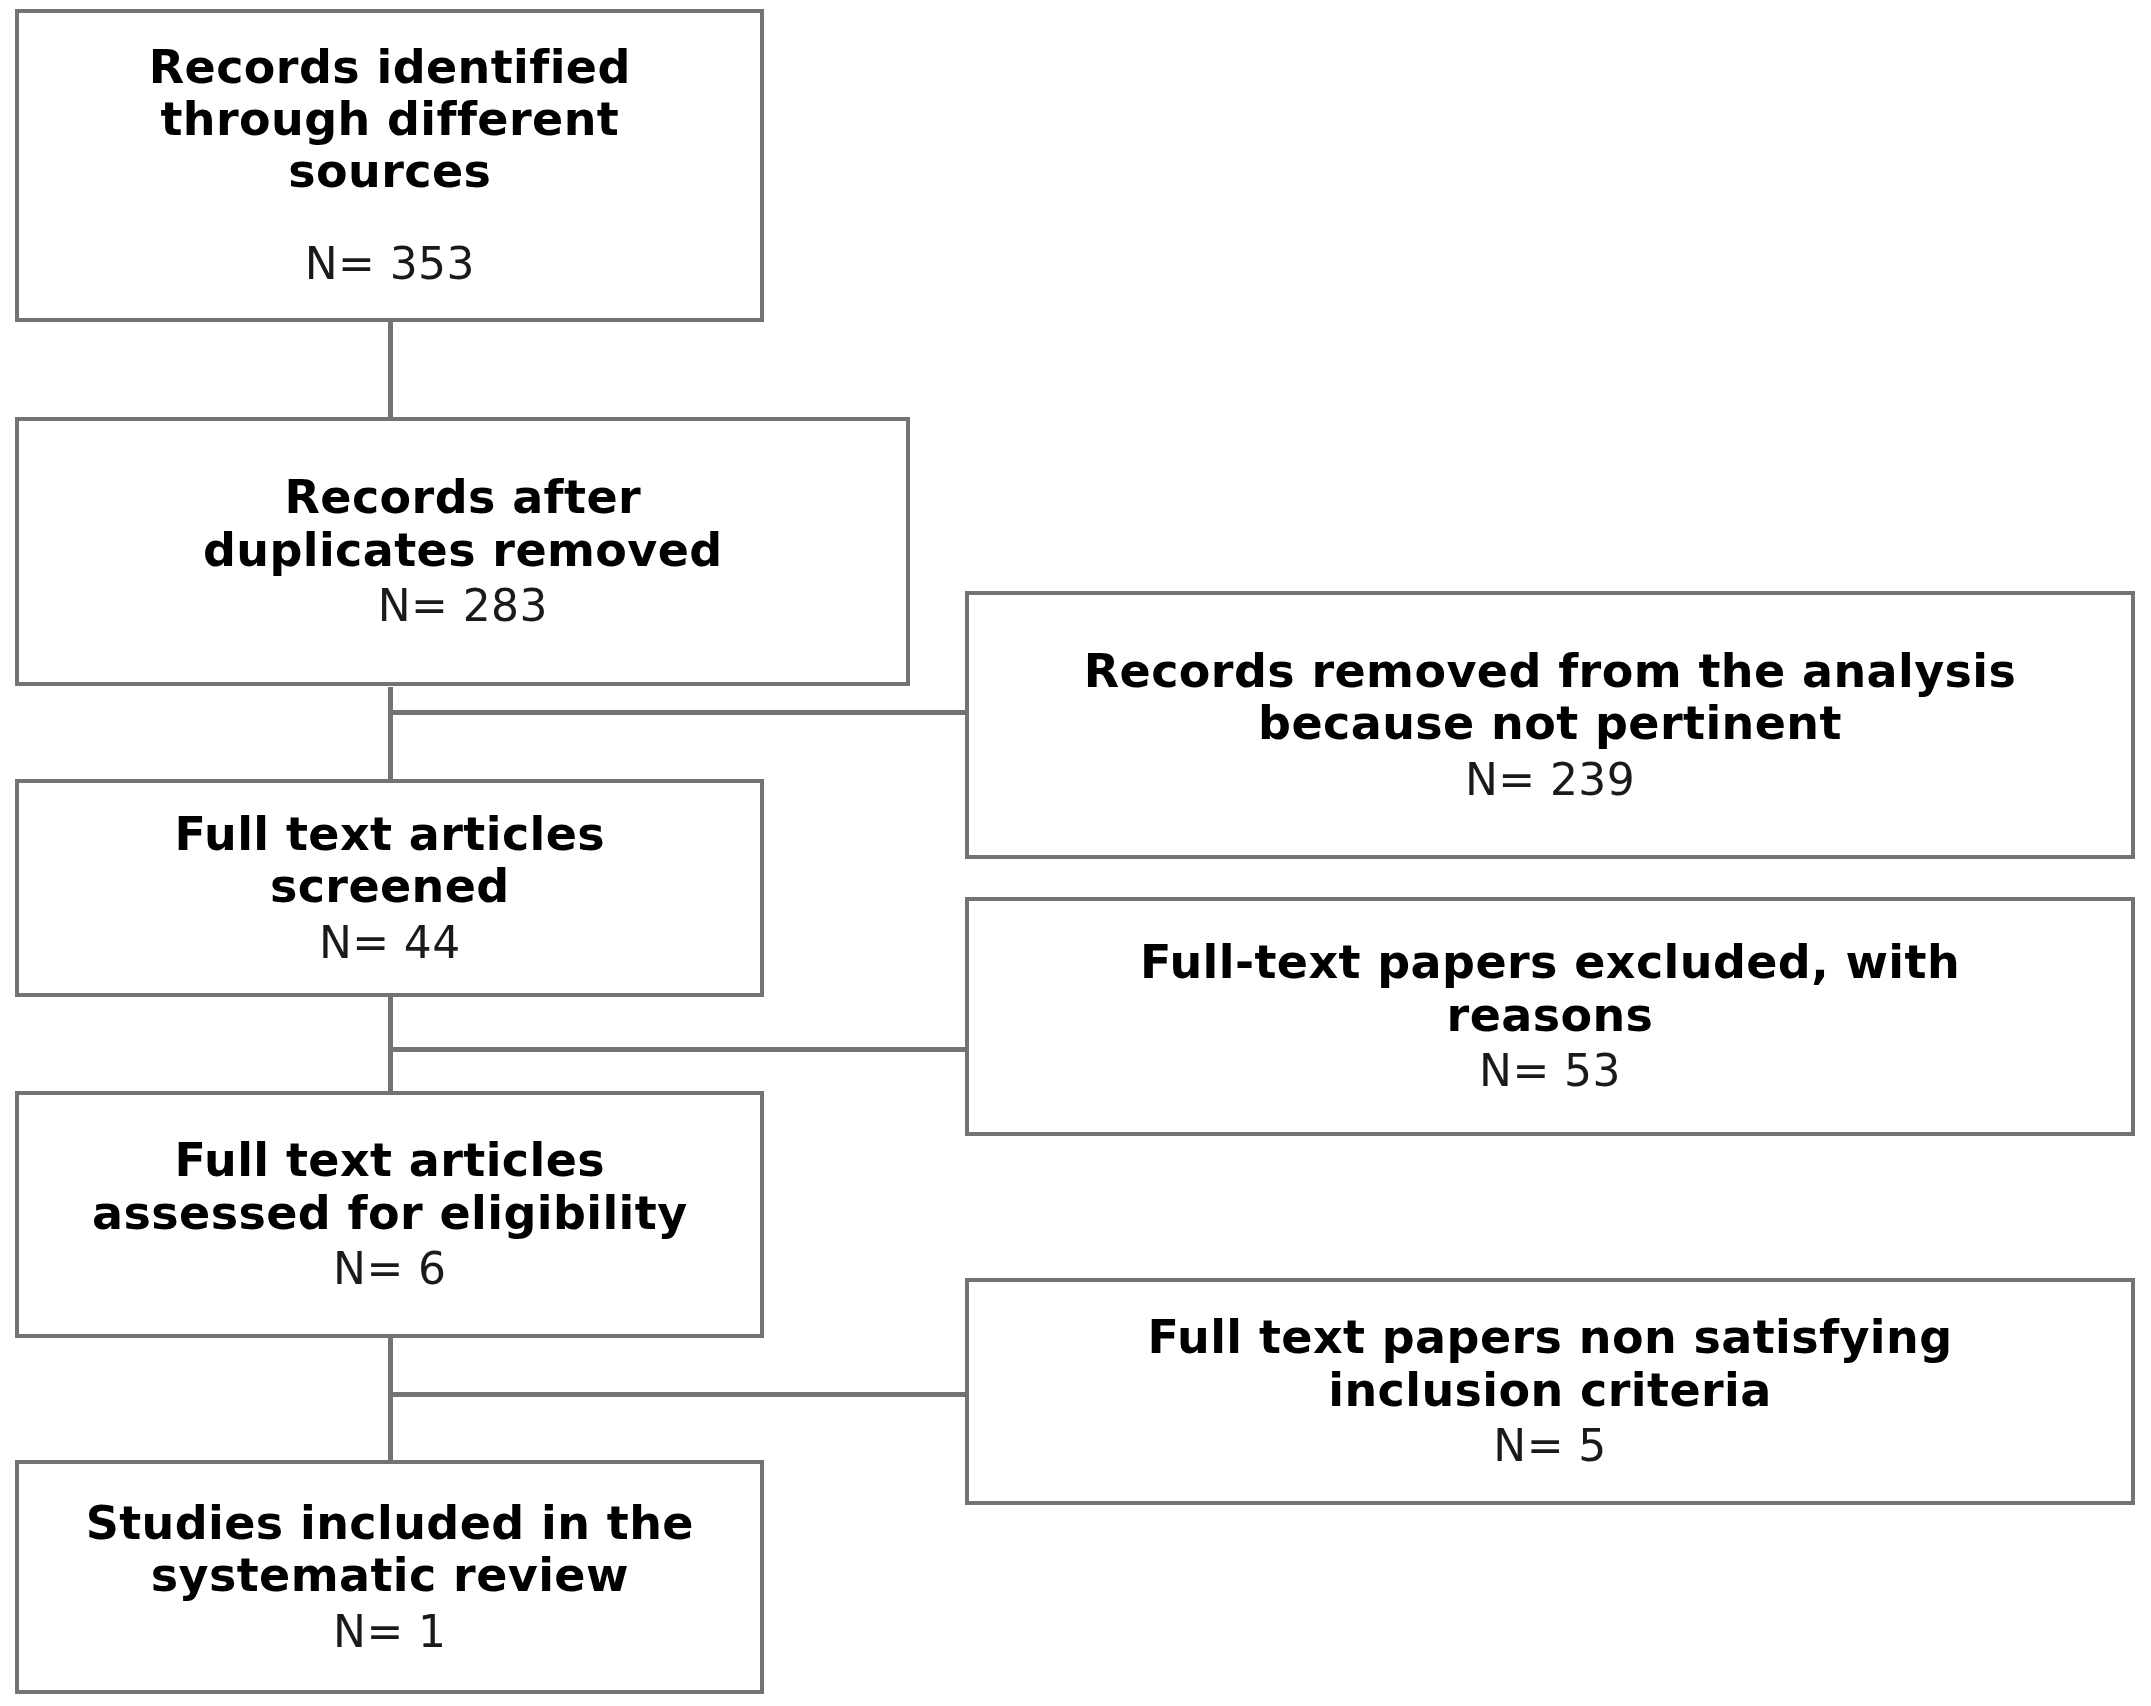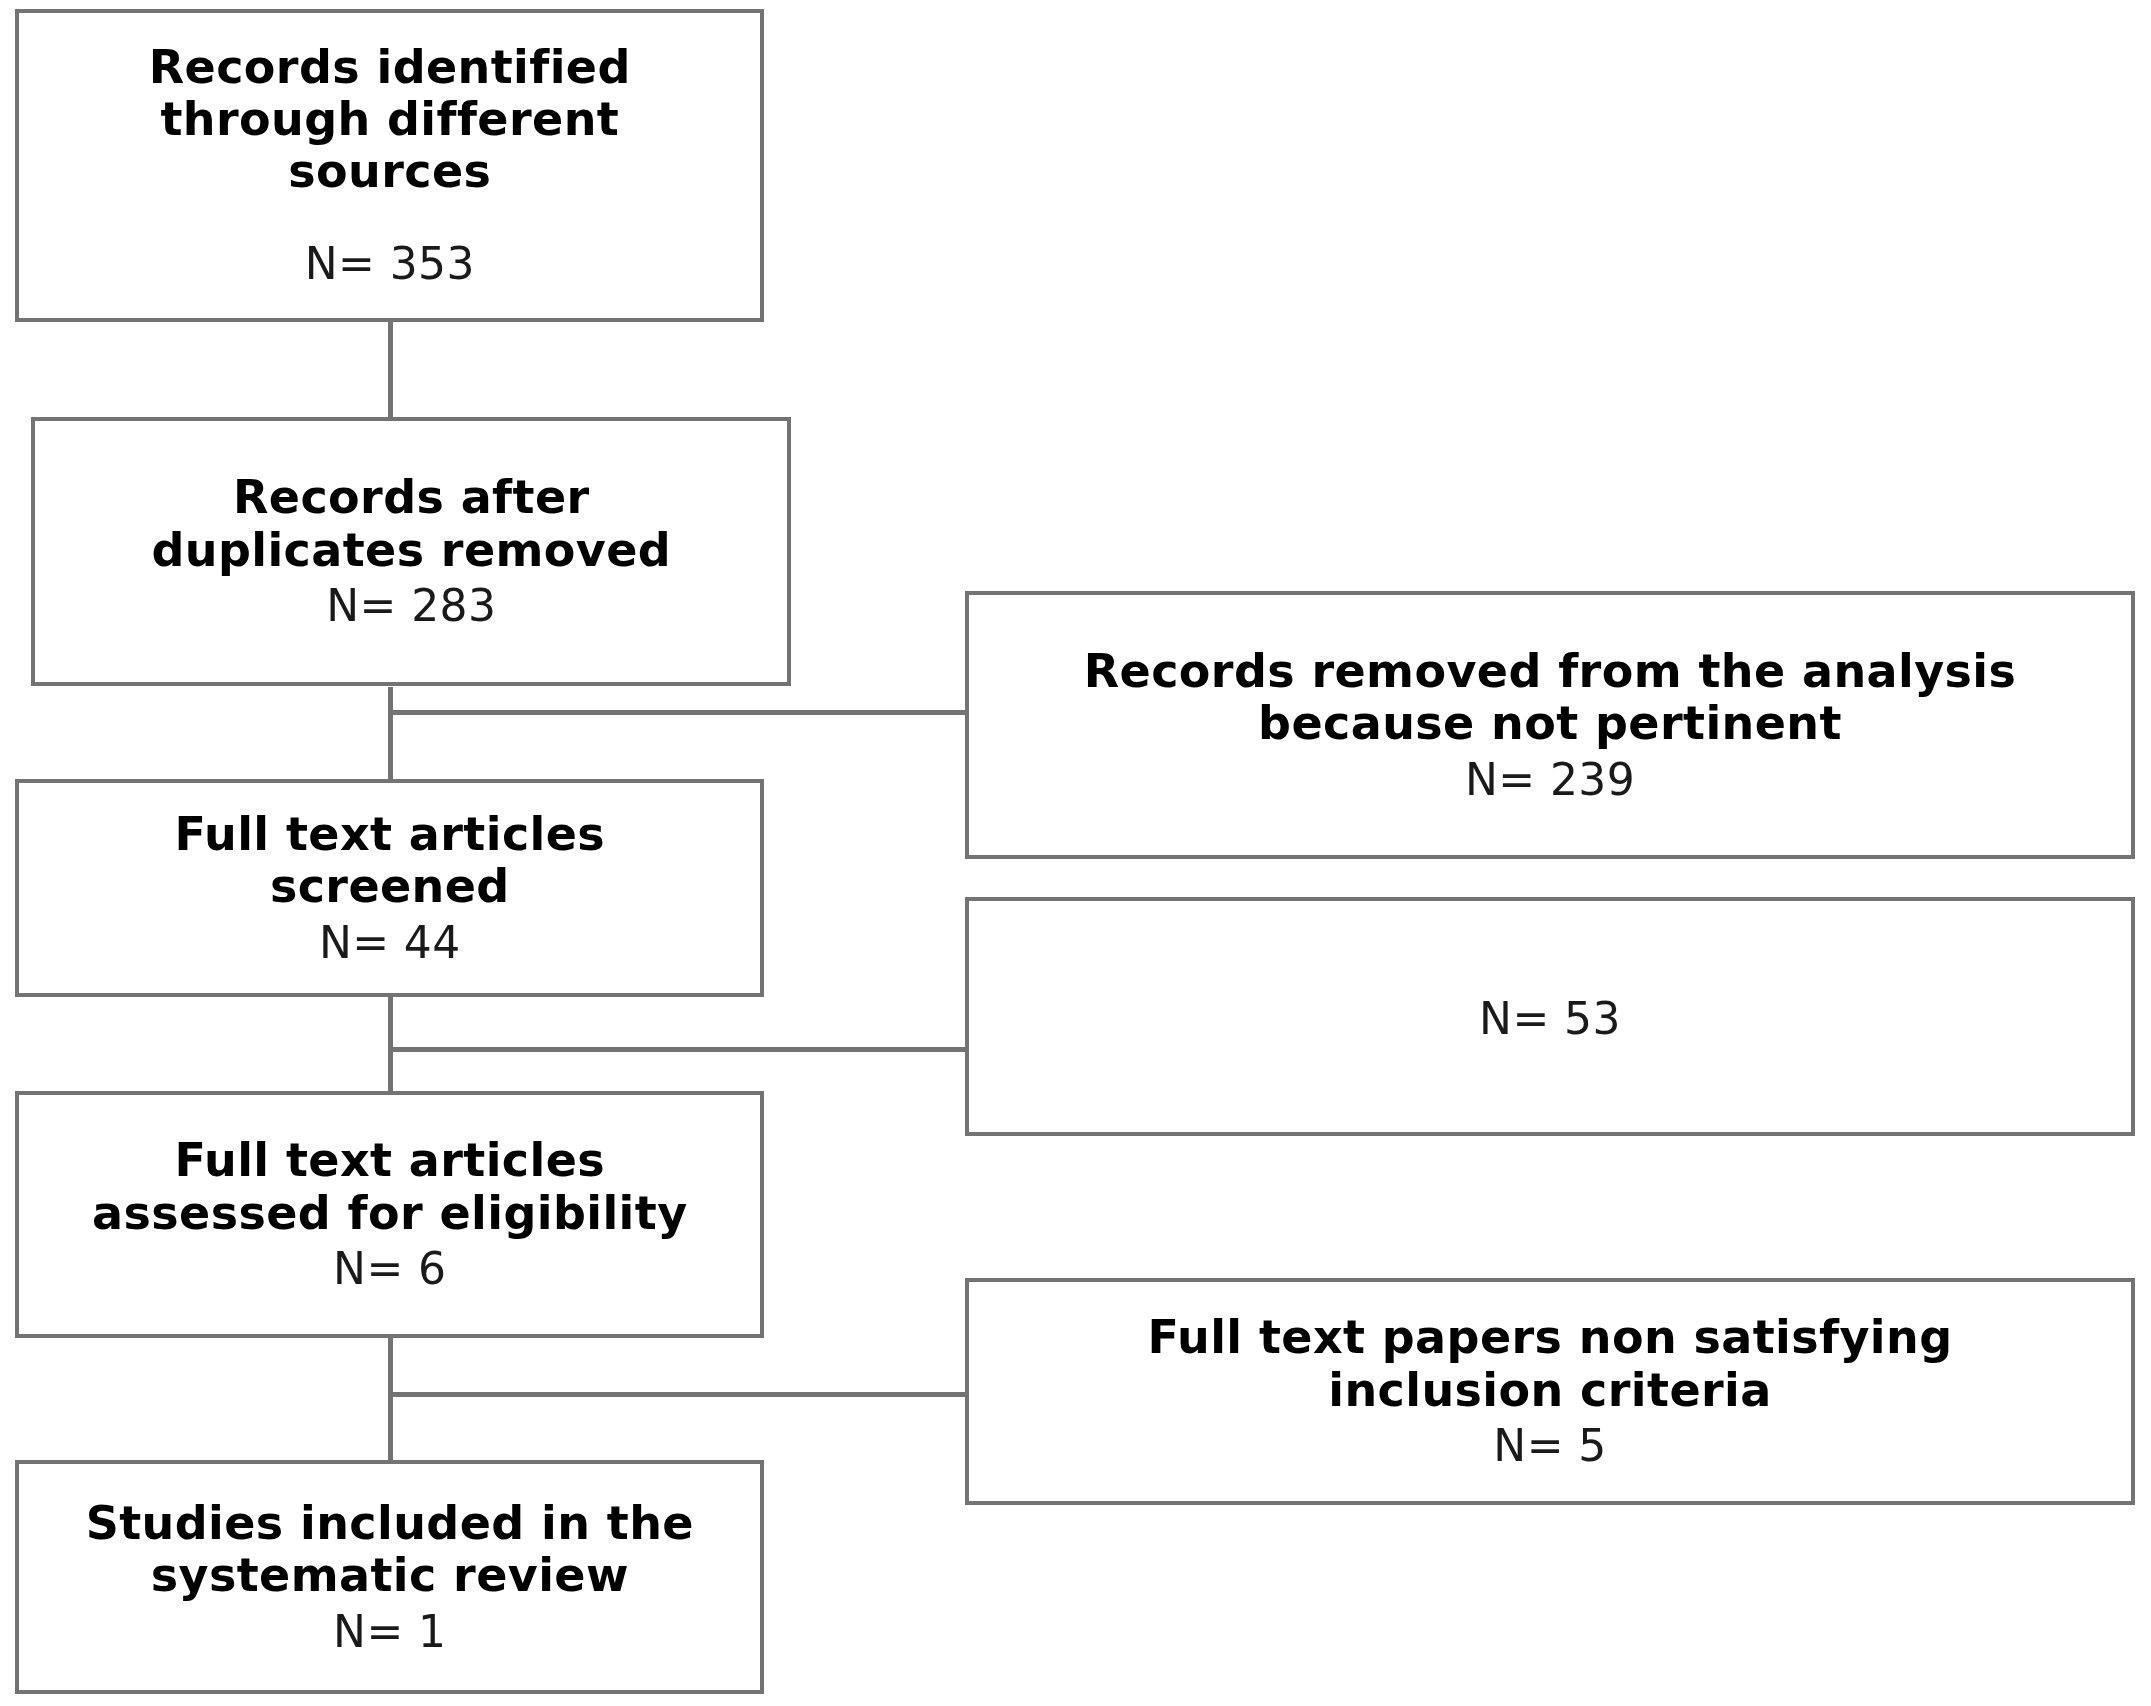--- a/index.html
+++ b/index.html
@@ -70,21 +70,21 @@
   <div class="conn conn-v" style="left:388px; top:1337px; height:124px;"></div>
   <div class="conn conn-h" style="left:388px; top:1392px; width:579px;"></div>
 
   <div class="node" style="left:15.3px; top:8.5px; width:749px; height:313px;gap:36px;">
     <div class="title">Records identified
 through different
 sources</div>
     <div class="count">N= 353</div>
   </div>
 
-  <div class="node" style="left:15.3px; top:417px; width:760px; height:269px;margin-left:16px;">
+  <div class="node" style="left:15.3px; top:417px; width:895px; height:269px;">
     <div class="title">Records after
 duplicates removed</div>
     <div class="count">N= 283</div>
   </div>
 
   <div class="node" style="left:15.3px; top:779px; width:749px; height:218px;">
     <div class="title">Full text articles
 screened</div>
     <div class="count">N= 44</div>
   </div>
@@ -101,20 +101,22 @@
     <div class="count">N= 1</div>
   </div>
 
   <div class="node" style="left:965px; top:591px; width:1170px; height:268px;">
     <div class="title">Records  removed  from  the  analysis
 because  not pertinent</div>
     <div class="count">N= 239</div>
   </div>
 
   <div class="node" style="left:965px; top:897px; width:1170px; height:239px;">
+    <div class="title">Full-text papers excluded,  with
+reasons</div>
     <div class="count">N= 53</div>
   </div>
 
   <div class="node" style="left:965px; top:1278px; width:1170px; height:227px;">
     <div class="title">Full text papers non satisfying
 inclusion criteria</div>
     <div class="count">N= 5</div>
   </div>
 
 </div>

